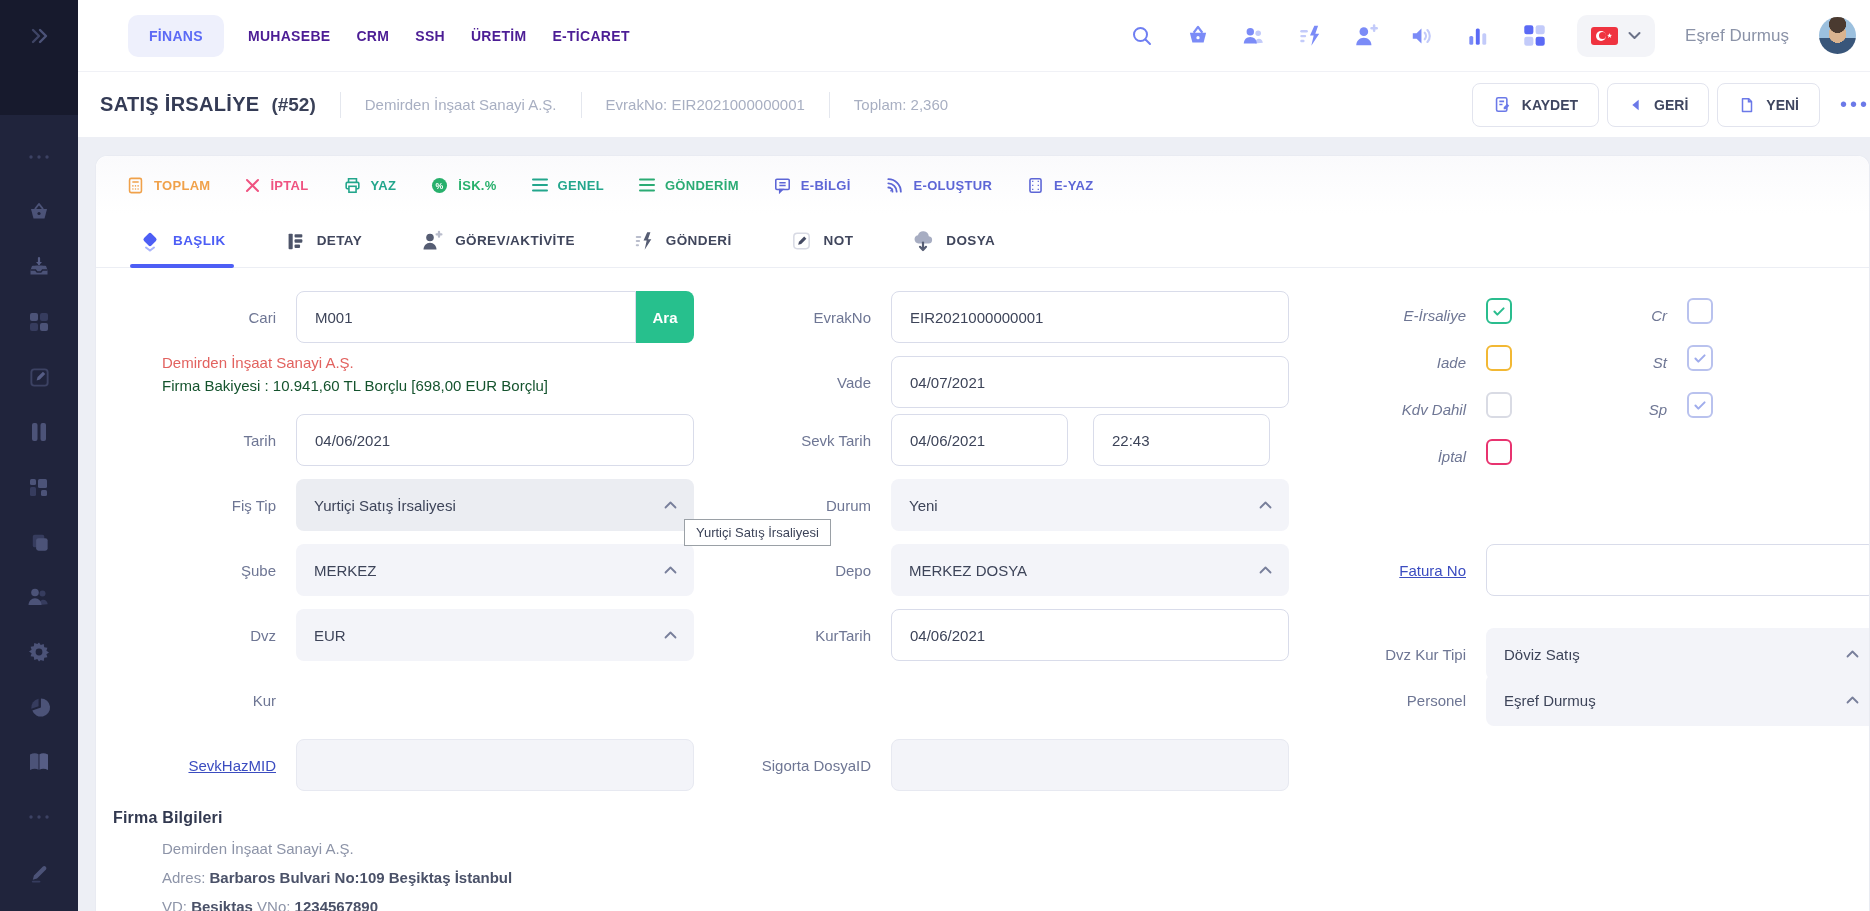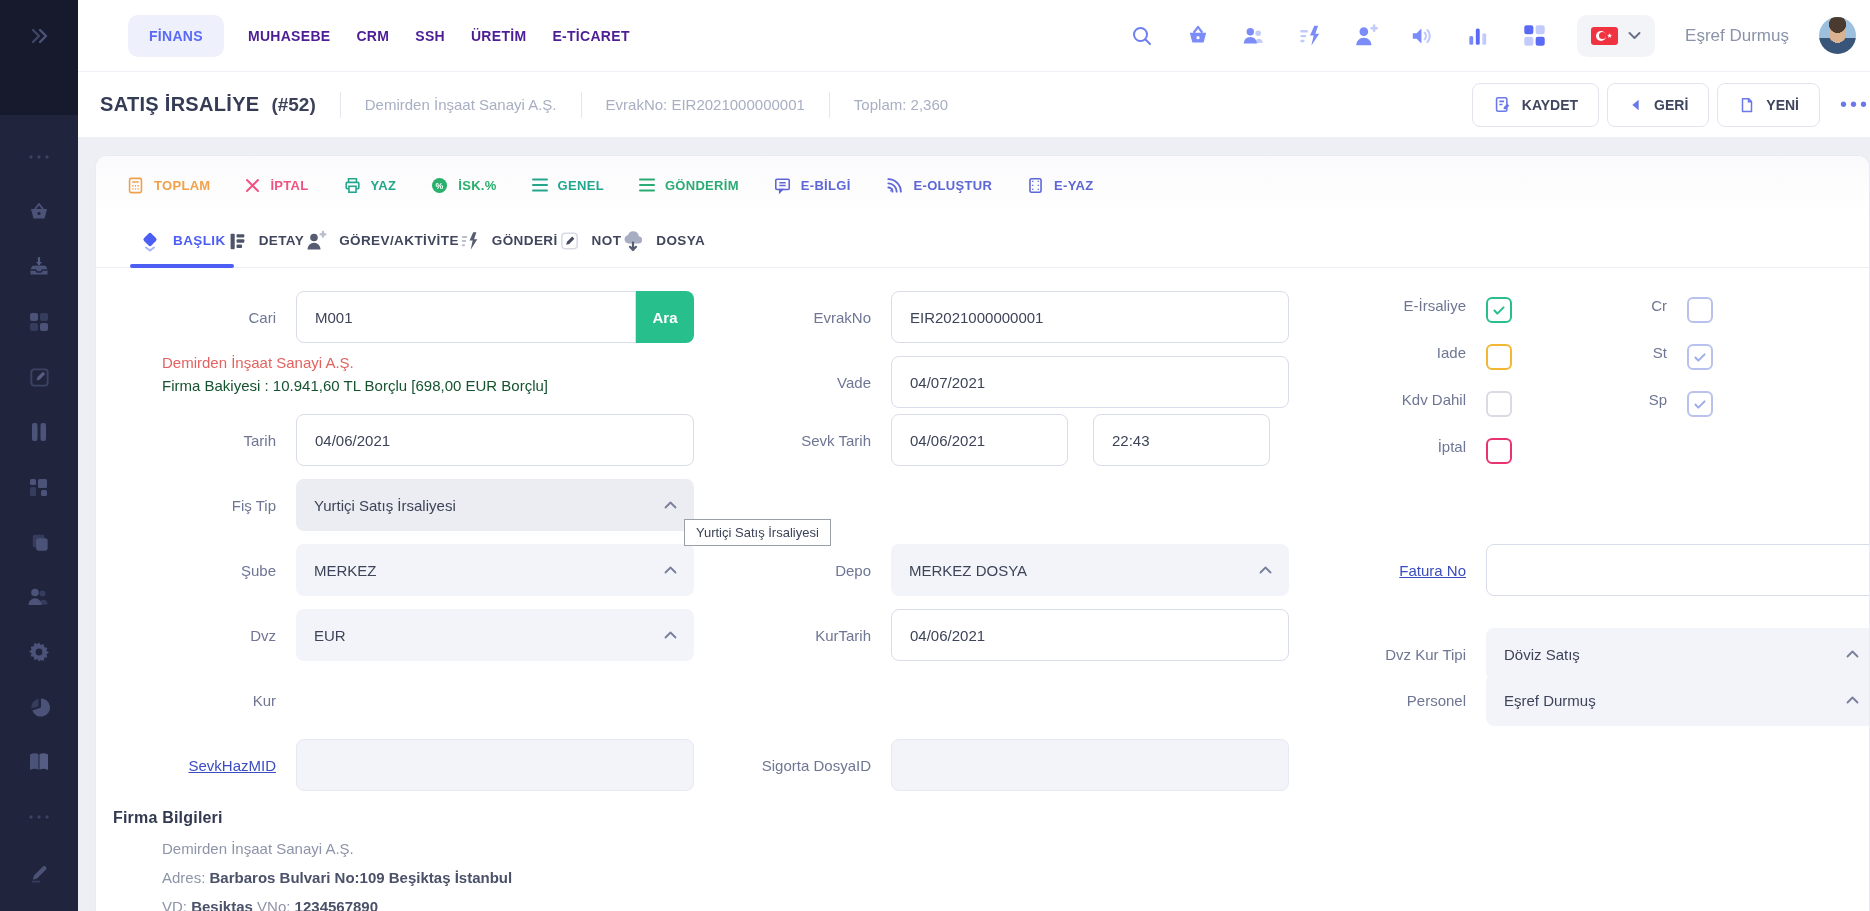--- a/index.html
+++ b/index.html
@@ -51,21 +51,21 @@
 
   
   #card { position:absolute; left:95px; top:155px; width:1775px; height:756px; background:#fff;
           border:1px solid #e9ebf2; border-bottom:none; border-radius:12px 12px 0 0; overflow:hidden; z-index:3; }
   .toolbar { height:58px; display:flex; align-items:center; gap:34px; padding-left:30px;
              background:linear-gradient(180deg,#fafafc,#fff); border-radius:12px 12px 0 0; }
   .tool { display:flex; align-items:center; gap:9px; font-size:13px; font-weight:600; letter-spacing:.3px; cursor:pointer; white-space:nowrap; }
   .c-orange { color:#f0a14a; } .c-pink { color:#ef5381; } .c-teal { color:#23a68c; }
   .c-green { color:#28b06c; } .c-green2 { color:#2bab74; } .c-indigo { color:#5d66d6; }
 
-  .tabsrow { height:54px; display:flex; align-items:center; padding-left:42px; border-bottom:1px solid #eceef4; }
+  .tabsrow { height:54px; display:flex; align-items:center; gap:58px; padding-left:42px; border-bottom:1px solid #eceef4; }
   .tab { position:relative; height:100%; display:flex; align-items:center; gap:11px; font-size:13.5px; font-weight:bold;
          letter-spacing:.4px; color:#40465c; cursor:pointer; white-space:nowrap; }
   .tab.active { color:#4d5ef5; }
   .tab.active::after { content:""; position:absolute; left:-8px; right:-8px; bottom:-1px; height:4px; background:#4d5ef5; border-radius:3px; }
 
   
   .form-area { position:relative; height:533px; }
   .fcol { position:absolute; top:0; height:100%; }
   #col1 { left:0;    width:598px; }
   #col2 { left:595px; width:598px; }
@@ -87,21 +87,21 @@
              font-size:15px; font-weight:600; cursor:pointer; font-family:inherit; }
   .info-block { position:absolute; left:66px; top:83px; line-height:23px; font-size:15px; white-space:nowrap; }
   .info-company { color:#e2625f; }
   .info-balance { color:#14532d; }
   .two-inputs { display:flex; gap:25px; width:100%; }
   .two-inputs .tin { width:177px; }
   .tooltip { position:absolute; left:588px; top:251px; background:#fff; border:1px solid #9aa0a6; padding:5px 11px;
              font-size:13px; color:#3c4358; white-space:nowrap; z-index:6; }
 
   
-  .ckrow { position:absolute; left:0; width:100%; height:27px; display:flex; align-items:flex-start; }
+  .ckrow { position:absolute; left:0; width:100%; height:27px; display:flex; align-items:flex-end;font-style:italic; }
   .cklbl { width:200px; text-align:right; padding-right:20px; font-size:15px; color:#6e7694; white-space:nowrap; flex:none; }
   .cklbl2 { width:175px; text-align:right; padding-right:20px; font-size:15px; color:#6e7694; white-space:nowrap; flex:none; }
   .ckbox { width:26px; height:26px; border:2px solid #d9dbe4; border-radius:6px; display:flex; align-items:center;
            justify-content:center; cursor:pointer; background:#fff; flex:none; }
   .ck-green  { border-color:#2abd8e; color:#2abd8e; }
   .ck-lav    { border-color:#b9c2ee; color:#9facec; }
   .ck-yellow { border-color:#f2b834; }
   .ck-gray   { border-color:#d9dbe4; }
   .ck-red    { border-color:#e8336f; }
 
@@ -551,20 +551,31 @@
       </div>
       <div class="frow" style="top:146px">
         <span class="lbl">Sevk Tarih</span>
         <div class="fld">
           <div class="two-inputs">
             <input class="tin" type="text" value="04/06/2021" style="">
             <input class="tin" type="text" value="22:43" style="">
           </div>
         </div>
       </div>
+      <div class="frow" style="top:211px">
+        <span class="lbl">Durum</span>
+        <div class="fld">
+          <div class="sel">
+            <span>Yeni</span>
+            <svg class="chev" width="13" height="8" viewBox="0 0 13 8" fill="none">
+                <path d="M1.5 6.5L6.5 1.5l5 5" stroke="#787f9b" stroke-width="1.8" stroke-linecap="round" stroke-linejoin="round"></path>
+              </svg>
+          </div>
+        </div>
+      </div>
       <div class="frow" style="top:276px">
         <span class="lbl">Depo</span>
         <div class="fld">
           <div class="sel">
             <span>MERKEZ DOSYA</span>
             <svg class="chev" width="13" height="8" viewBox="0 0 13 8" fill="none">
                 <path d="M1.5 6.5L6.5 1.5l5 5" stroke="#787f9b" stroke-width="1.8" stroke-linecap="round" stroke-linejoin="round"></path>
               </svg>
           </div>
         </div>

